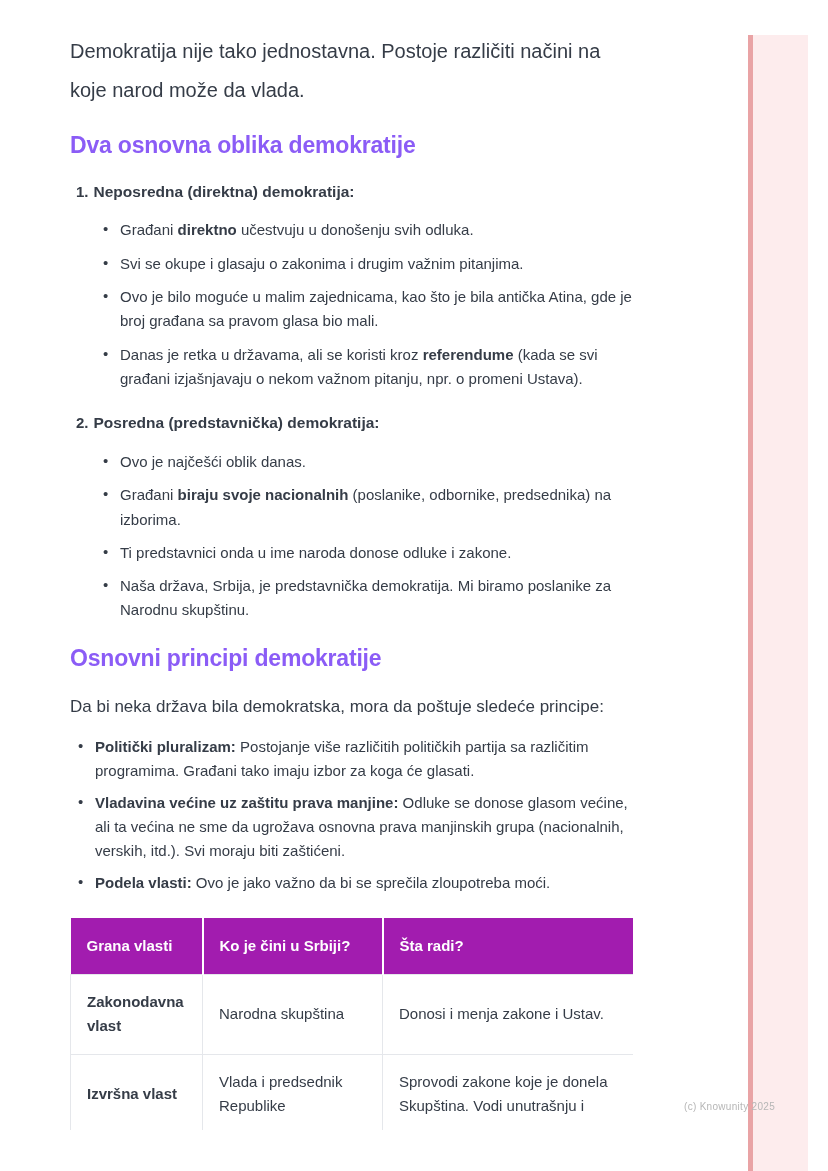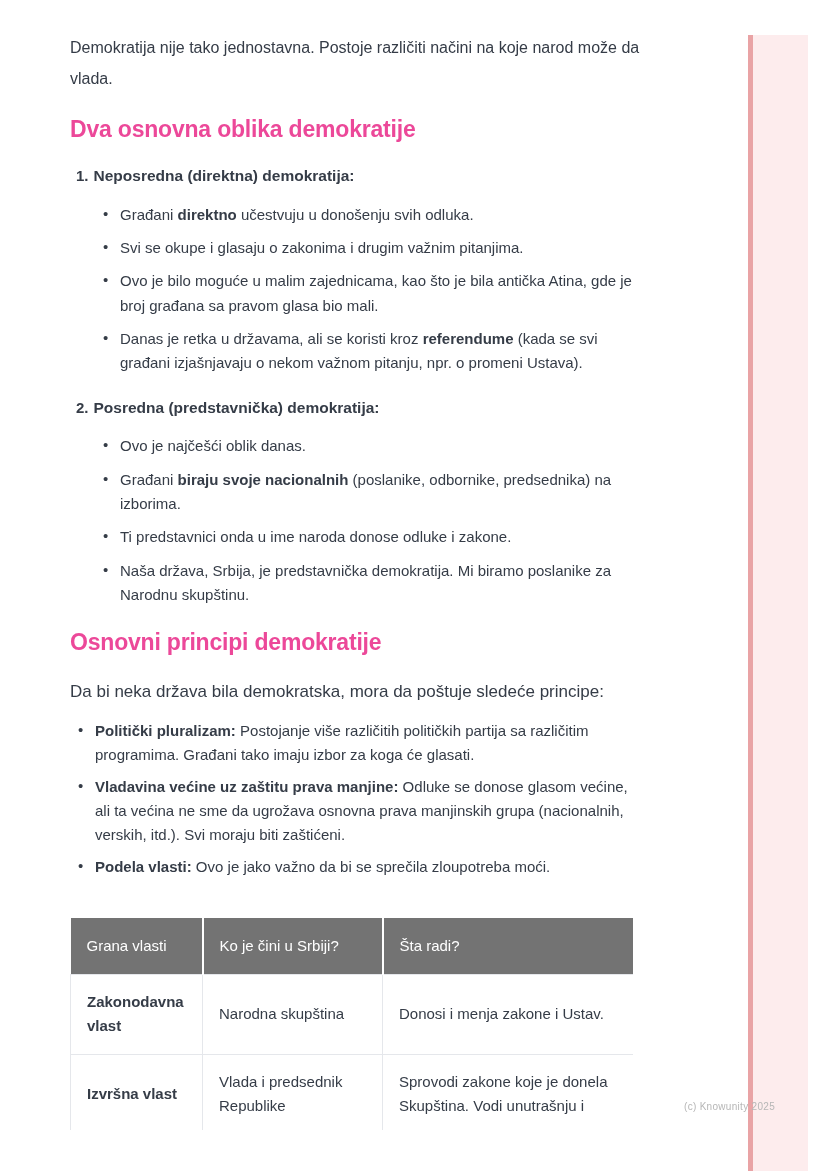--- a/index.html
+++ b/index.html
@@ -9,24 +9,24 @@
     font-family:"Liberation Sans", sans-serif;
   }
   .stripe{
     position:absolute;top:35px;bottom:0;right:20px;width:55px;
     background:#fdeced;border-left:5px solid #e9a3a5;
   }
   .content{
     position:absolute;left:70px;top:32px;width:572px;
   }
   .intro{
-    font-size:16px;line-height:1.95;margin:0 0 20px 0;
+    font-size:20px;line-height:1.95;margin:0 0 20px 0;
   }
   h2.sec{
-    color:#ec4899;font-size:23px;font-weight:700;
+    color:#8b5cf6;font-size:23px;font-weight:700;
     margin:22px 0 20px 0;letter-spacing:-0.2px;line-height:1.2;
   }
   ol.forms{list-style:none;margin:0;padding:0;font-size:15px;}
   .olitem{margin:0 0 6px 0;}
   .olhead{line-height:1.6;padding-left:6px;}
   .olhead .num{font-weight:700;margin-right:5px;}
   .olhead .ttl{font-weight:700;font-size:15.5px;}
   ul.sub{list-style:none;margin:14px 0 20px 0;padding:0 0 0 33px;}
   ul.sub li{
     position:relative;padding-left:17px;margin-bottom:9px;
@@ -42,21 +42,21 @@
   ul.principles li::before{content:"\2022";position:absolute;left:0;top:-1px;}
   strong{font-weight:700;}
   .table-clip{
     position:absolute;left:70px;top:918px;width:563px;height:212px;overflow:hidden;
   }
   table.powers{border-collapse:collapse;width:563px;font-size:15px;table-layout:fixed;}
   table.powers col.c1{width:132px;}
   table.powers col.c2{width:180px;}
   table.powers col.c3{width:251px;}
   table.powers thead th{
-    background:#737373;color:#ffffff;font-weight:400;text-align:left;
+    background:#a21caf;color:#ffffff;font-weight:700;text-align:left;
     padding:16px;line-height:1.6;border-right:2px solid #ffffff;
     box-sizing:border-box;height:56px;vertical-align:middle;
   }
   table.powers thead th:last-child{border-right:none;}
   table.powers tbody td{
     border:1px solid #e5e7eb;padding:15px 16px;line-height:1.62;
     vertical-align:middle;box-sizing:border-box;background:#ffffff;
   }
   table.powers tbody td.branch{font-weight:700;}
   .watermark{

